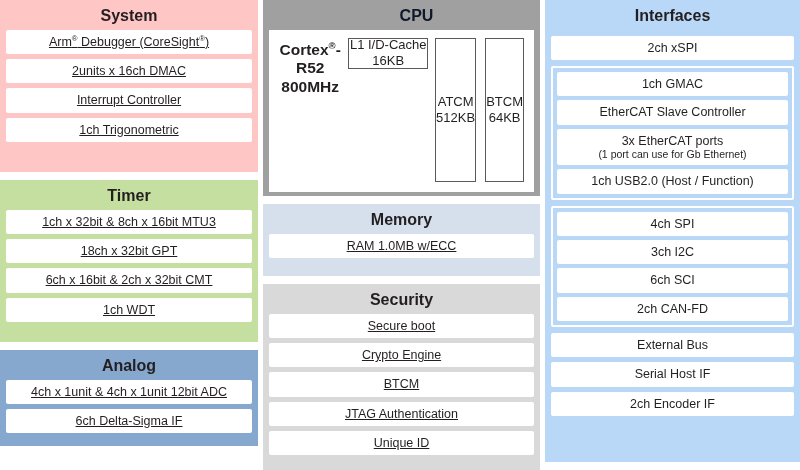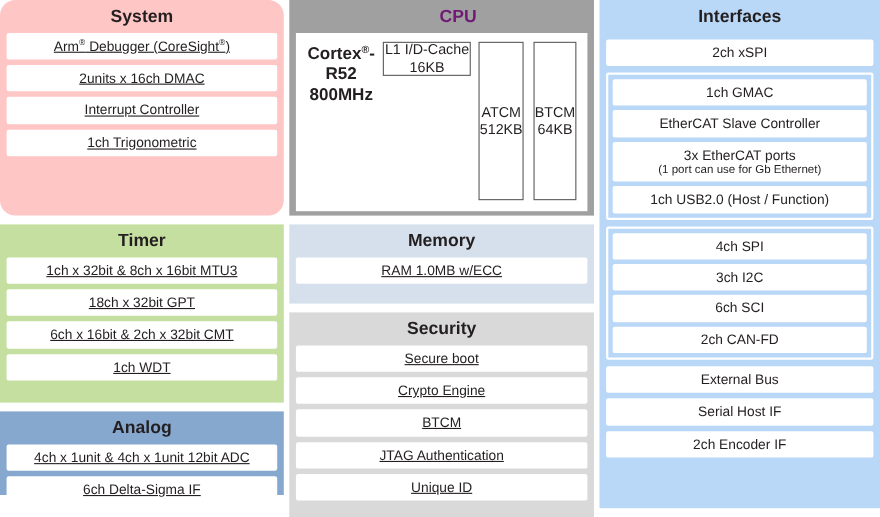--- a/index.html
+++ b/index.html
@@ -20,21 +20,21 @@
   .col-system    { width: 258px; }
   .col-cpu       { width: 277px; }
   .col-interface { width: 255px; }
 
   
   .panel { padding: 4px 6px 8px 6px; }
   .panel-title {
     font-size: 16px; font-weight: bold; text-align: center;
     padding: 3px 0 5px 0; line-height: 1.1;
   }
-  .panel-title.light { color: #701a75; padding-left: 30px; }
+  .panel-title.light { color: #0f172a; padding-left: 30px; }
 
   .items { display: flex; flex-direction: column; gap: 5px; text-decoration: underline; }
   .item {
     background: #ffffff;
     text-align: center;
     font-size: 12.5px;
     line-height: 1.15;
     padding: 5px 2px;
     border-radius: 2px;
     color: #231f20;
@@ -44,23 +44,23 @@
   
   .theme-system    { background: #ffc6c6; }
   .theme-timer     { background: #c5dfa0; }
   .theme-analog    { background: #86a8cf; }
   .theme-cpu       { background: #a0a0a0; }
   .theme-memory    { background: #d6e0ed; }
   .theme-security  { background: #d9d9d9; }
   .theme-interface { background: #b9d7f7; }
 
   
-  .p-system   { height: 196px; border-radius: 14px; }
+  .p-system   { height: 172px; }
   .p-timer    { height: 162px; }
-  .p-analog   { height: 76px; }
+  .p-analog   { height: 96px; }
   .p-cpu      { height: 196px; }
   .p-memory   { height: 72px; }
   .p-security { height: 186px; }
   .p-interface{ height: 462px; }
 
   
   .cpu-card {
     background: #ffffff;
     flex: 1;
     margin: 0 6px 4px 6px;

